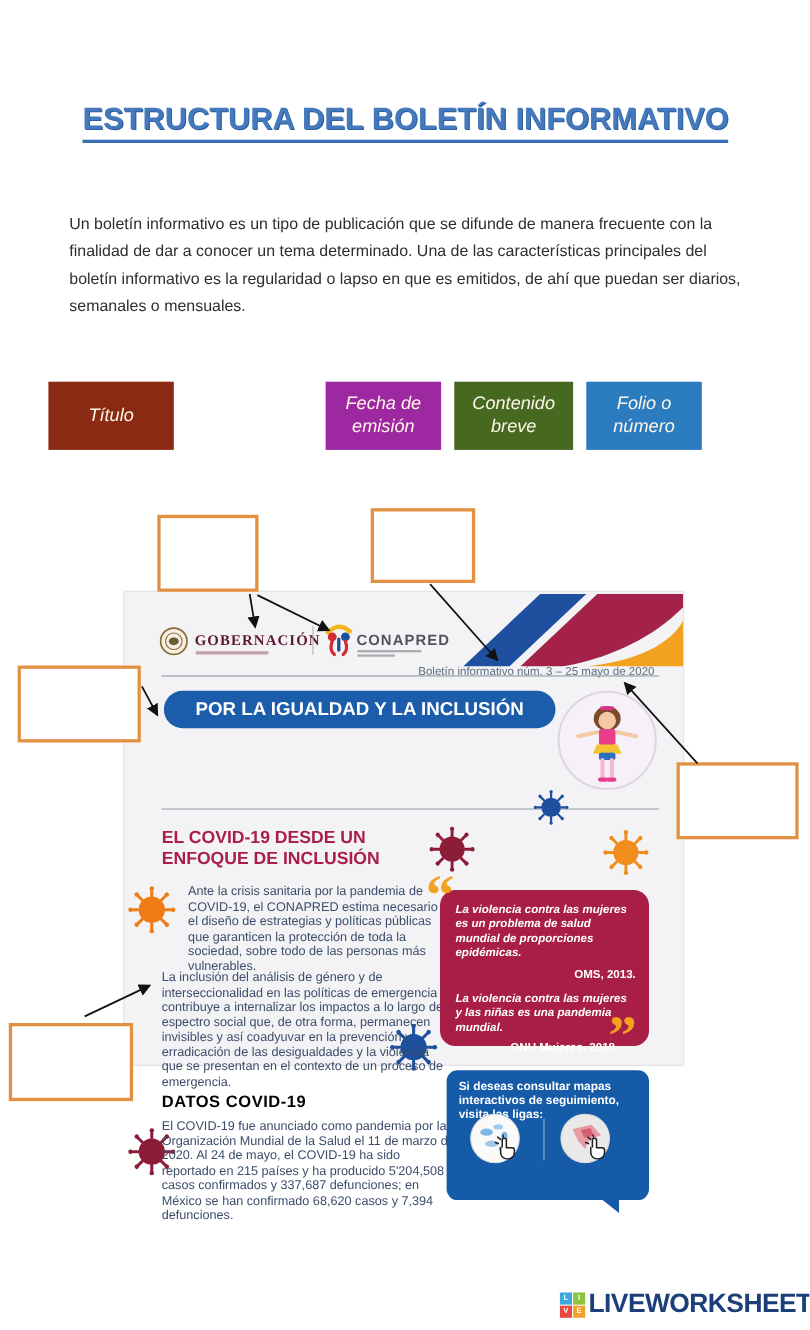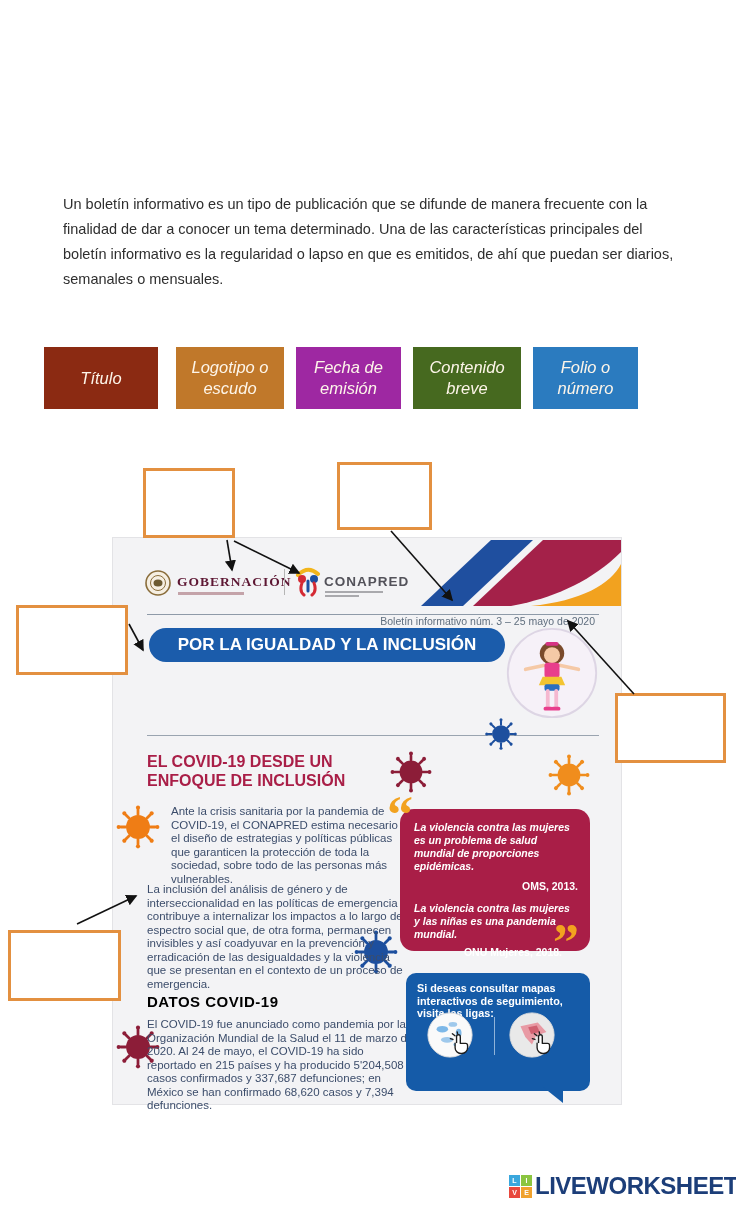--- a/index.html
+++ b/index.html
@@ -38,36 +38,36 @@
   
   .zone { position:absolute; background:#ffffff; border:3px solid #e39040; z-index:40; }
   .z1 { left:143px; top:468px; width:92px;  height:70px; }
   .z2 { left:337px; top:462px; width:95px;  height:68px; }
   .z3 { left:16px;  top:605px; width:112px; height:70px; }
   .z4 { left:615px; top:693px; width:111px; height:70px; }
   .z5 { left:8px;   top:930px; width:113px; height:71px; }
 
   
   .bulletin {
-    position:absolute; left:112px; top:537px; width:510px; height:568px;
+    position:absolute; left:112px; top:537px; width:510px; height:432px;
     background:#f3f3f5; border:1px solid #e3e3e6;
   }
   .bulletin * { position:absolute; }
   .seal  { left:32px; top:32px; width:26px; height:26px; }
   .gob-label { left:64px; top:36px; font-family:"Liberation Serif", serif; font-weight:bold;
                font-size:13.5px; letter-spacing:1px; color:#5d1733; }
   .gob-sub { left:65px; top:54px; width:66px; height:3px; background:#c4a3a9; }
   .logo-divider { left:171px; top:31px; width:1px; height:26px; background:#b5b5b5; }
   .conapred-icon { left:181px; top:27px; width:28px; height:32px; }
   .conapred-label { left:211px; top:36px; font-weight:bold; font-size:13.5px;
                     letter-spacing:1px; color:#53525a; }
   .cona-sub1 { left:212px; top:53px; width:58px; height:2px; background:#a9a9ad; }
   .cona-sub2 { left:212px; top:57px; width:34px; height:2px; background:#a9a9ad; }
   .swoosh { right:0; top:0; width:240px; height:68px; }
-  .issue-line { right:26px; top:77px; font-size:10.5px; color:#5f6e7e;text-align:right; }
+  .issue-line { right:26px; top:67px; font-size:10.5px; color:#5f6e7e;text-align:right; }
   .hr1 { left:34px; right:22px; top:76px; height:0; border-top:1.5px solid #8e9aa8; }
   .tagline {
     left:36px; top:90px; width:356px; height:34px; background:#1b5cab; border-radius:17px;
     color:#ffffff; font-weight:bold; font-size:17px; text-align:center; line-height:34px;
   }
   .headline { left:33px; top:122px; font-size:41px; font-weight:bold; letter-spacing:-1px; color:#a91e47; }
   .girl-circle { left:392px; top:88px; width:94px; height:94px; }
   .hr2 { left:34px; right:22px; top:197px; height:0; border-top:1px solid #9aa4b0; }
 
   .sec1-title { left:34px; top:214px; width:225px; font-size:16px; font-weight:bold;
@@ -178,24 +178,24 @@
         <path d="M8.5,4.5 L6,2.5 M11,2.5 L10.6,0.6 M6.5,8 L4,7.2" fill="none"></path>
         <rect x="10" y="3.5" width="3.6" height="11" rx="1.8"></rect>
         <path d="M8.6,11.5 v4.5 a5.5,5.5 0 0 0 5.5,5.5 h1 a5.5,5.5 0 0 0 5.5,-5.5 v-2.3 a2,2 0 0 0 -2,-2 h-5"></path>
       </g>
     </symbol>
   </defs>
 </svg>
 
 <div class="sheet">
 
+  <h1 class="page-title">ESTRUCTURA DEL BOLETÍN INFORMATIVO</h1>
   <p class="intro">Un boletín informativo es un tipo de publicación que se difunde de manera frecuente con la finalidad de dar a conocer un tema determinado. Una de las características principales del boletín informativo es la regularidad o lapso en que es emitidos, de ahí que puedan ser diarios, semanales o mensuales.</p>
 
   <div class="drag b1" style="background: rgb(139, 42, 18);">Título</div>
-  <div class="drag b2" style="background: rgb(192, 120, 42);">Logotipo o escudo</div>
   <div class="drag b3" style="background: rgb(158, 40, 162);">Fecha de emisión</div>
   <div class="drag b4" style="background: rgb(70, 105, 31);">Contenido breve</div>
   <div class="drag b5" style="background: rgb(43, 123, 191);">Folio o número</div>
 
   <div class="bulletin">
 
     <svg class="seal" viewBox="0 0 26 26">
       <circle cx="13" cy="13" r="12" fill="#f6efe2" stroke="#8a6d3b" stroke-width="1.6"></circle>
       <circle cx="13" cy="13" r="7.5" fill="none" stroke="#8a6d3b" stroke-width="1"></circle>
       <ellipse cx="13" cy="13" rx="4.5" ry="3.5" fill="#6c5a31"></ellipse>

